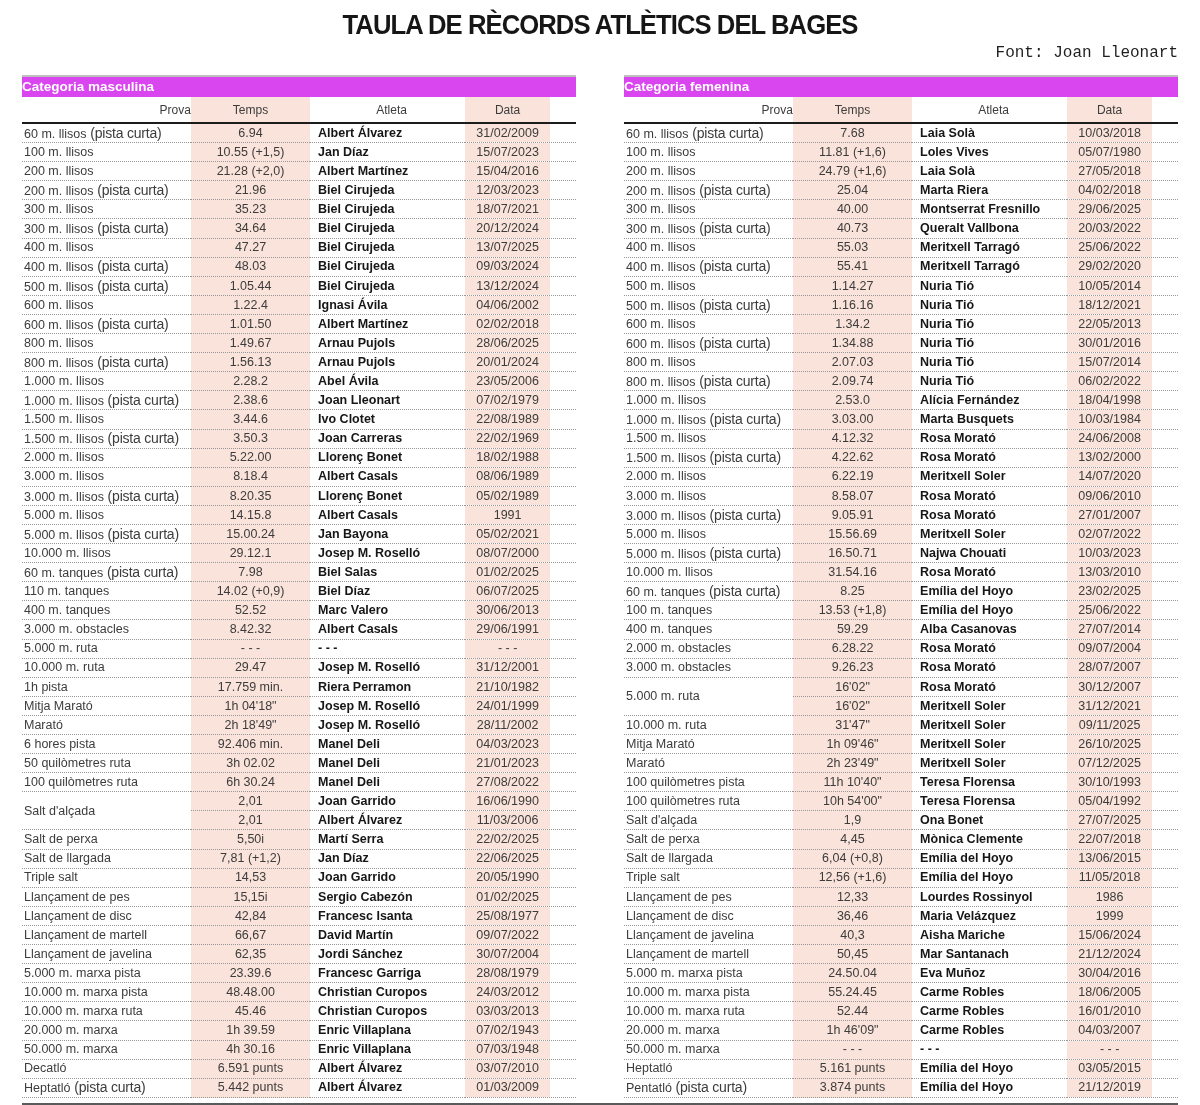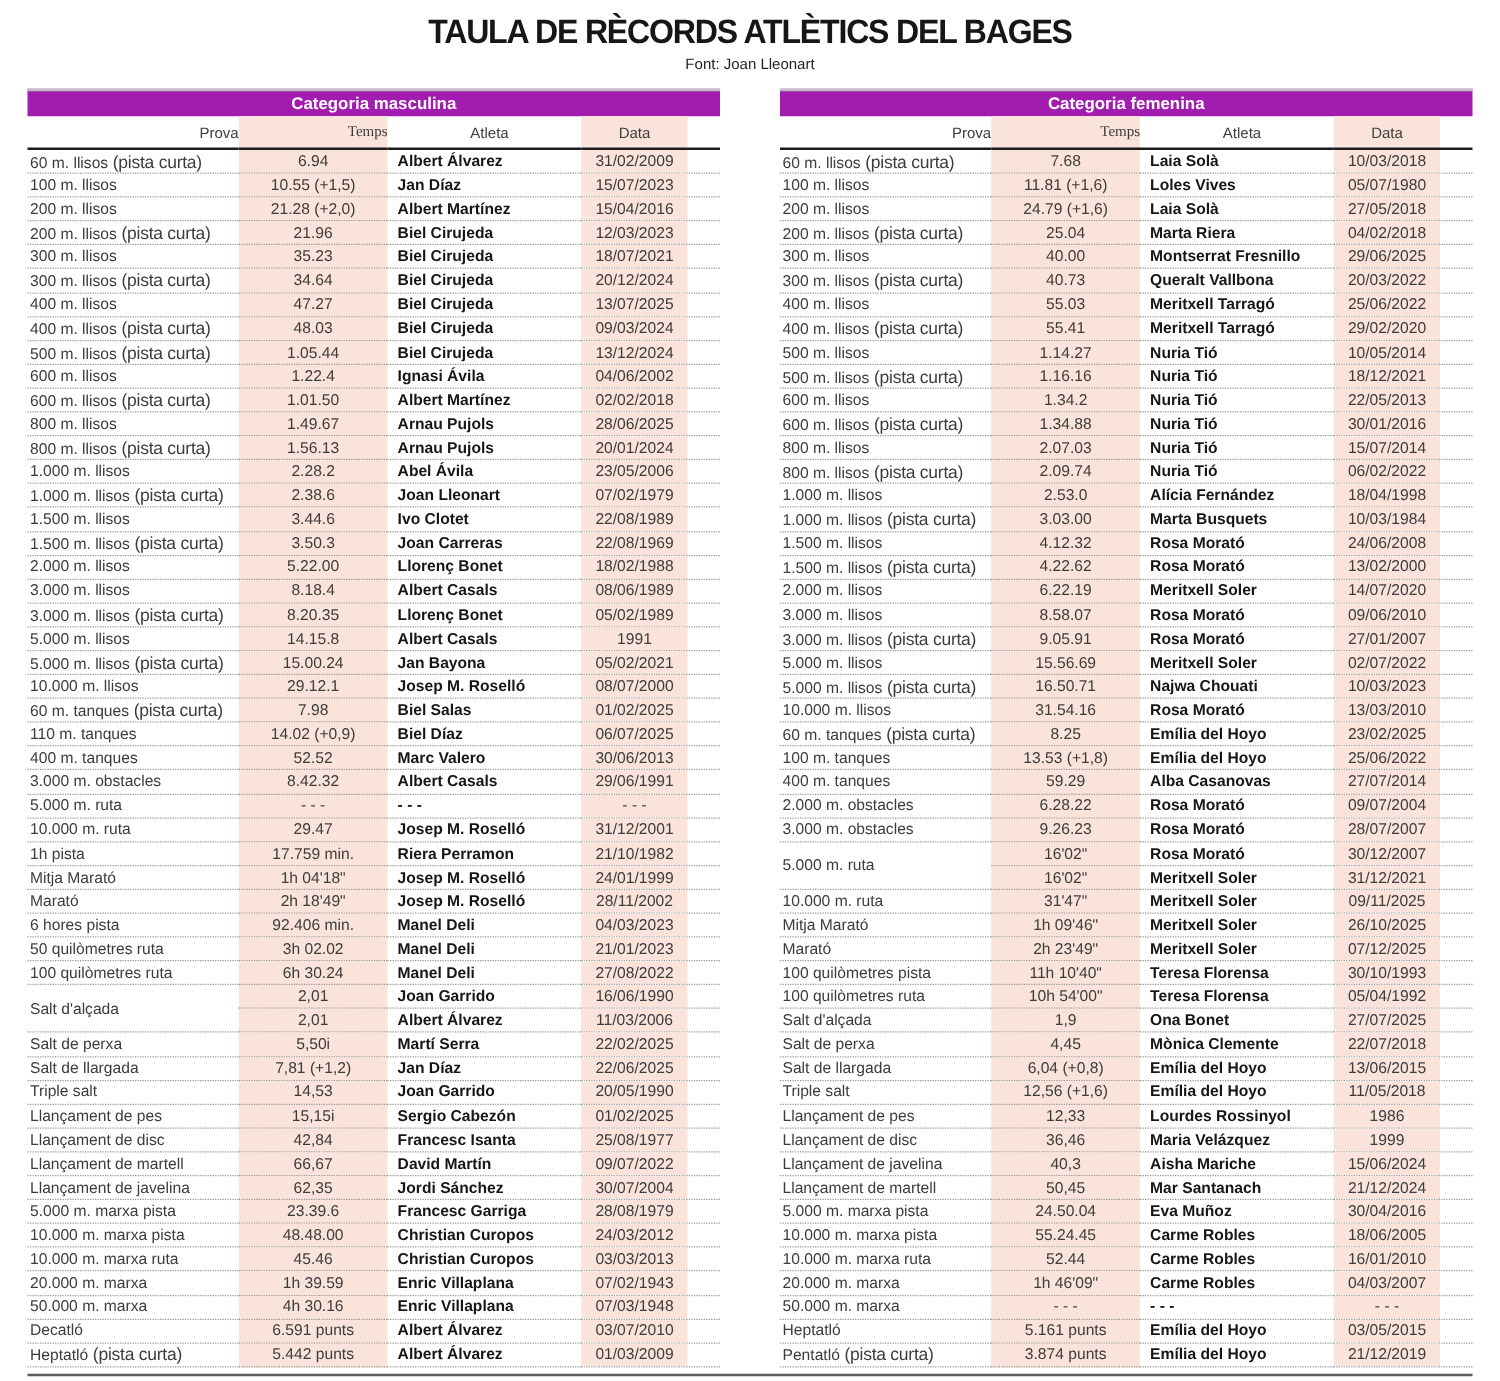--- a/index.html
+++ b/index.html
@@ -1,34 +1,34 @@
 <!DOCTYPE html>
 <html><head>
 <meta charset="utf-8">
 <style>
   html,body{margin:0;padding:0;background:#fff;}
   body{font-family:"Liberation Sans",sans-serif;color:#3c3c3c;}
   .page{width:1200px;height:1105px;box-sizing:border-box;padding:6px 22px 0;overflow:hidden;}
   .title{text-align:center;font-weight:bold;font-size:27px;letter-spacing:-1px;color:#161616;
          margin:4px 0 3px;transform:scaleX(.95);}
-  .source{text-align:center;font-size:12px;color:#1f1f1f;margin:0 0 13px;}
+  .source{text-align:right;font-size:16px;color:#1f1f1f;margin:0 0 13px;font-family:Liberation Mono, monospace;}
   .tables{display:flex;gap:48px;}
   .rec{flex:1;min-width:0;}
-  .banner{border-top:2px solid #bfbfbf;background:#a21caf;color:#fff;font-weight:bold;
-          font-size:13.5px;text-align:center;padding:2px 0 3px;}
+  .banner{border-top:2px solid #bfbfbf;background:#d946ef;color:#fff;font-weight:bold;
+          font-size:13.5px;padding:2px 0 3px;}
   table{width:100%;border-collapse:separate;border-spacing:0;table-layout:fixed;}
   col.c-prova{width:30.5%}
   col.c-temps{width:21.5%}
   col.c-atleta{width:28%}
   col.c-data{width:20%}
   th{font-weight:normal;font-size:12px;height:25px;vertical-align:middle;
      border-bottom:2px solid #1c1c1c;padding:0;color:#3c3c3c;}
   th.prova{text-align:right;padding-left:2px;}
   th.atleta{text-align:center;padding-left:8px;}
-  th.temps{background:#fae3da;text-align:right;font-family:Liberation Serif, serif;}
+  th.temps{background:#fae3da;text-align:center;}
   th.data,td.data{background-image:linear-gradient(#fae3da,#fae3da);
      background-size:calc(100% - 26px) 100%;background-repeat:no-repeat;
      text-align:center;padding-right:26px;}
   td{height:18.1px;font-size:12.5px;line-height:1;border-bottom:1px dotted #979797;
      vertical-align:middle;padding:0;white-space:nowrap;overflow:hidden;}
   td.prova{text-align:left;padding-left:2px;color:#3c3c3c;}
   td.prova .note{font-size:14px;letter-spacing:-0.2px;}
   td.temps{background:#fae3da;text-align:center;}
   td.atleta{font-weight:bold;color:#161616;padding-left:8px;}
   .bottom-rule{border-top:2px solid #5a5a5a;margin-top:5px;}
@@ -153,21 +153,21 @@
             <tr>
               <td class="prova"><span>1.500 m. llisos</span></td>
               <td class="temps">3.44.6</td>
               <td class="atleta">Ivo Clotet</td>
               <td class="data">22/08/1989</td>
             </tr>
             <tr>
               <td class="prova"><span>1.500 m. llisos</span><span class="note"> (pista curta)</span></td>
               <td class="temps">3.50.3</td>
               <td class="atleta">Joan Carreras</td>
-              <td class="data">22/08/1969</td>
+              <td class="data">22/02/1969</td>
             </tr>
             <tr>
               <td class="prova"><span>2.000 m. llisos</span></td>
               <td class="temps">5.22.00</td>
               <td class="atleta">Llorenç Bonet</td>
               <td class="data">18/02/1988</td>
             </tr>
             <tr>
               <td class="prova"><span>3.000 m. llisos</span></td>
               <td class="temps">8.18.4</td>

